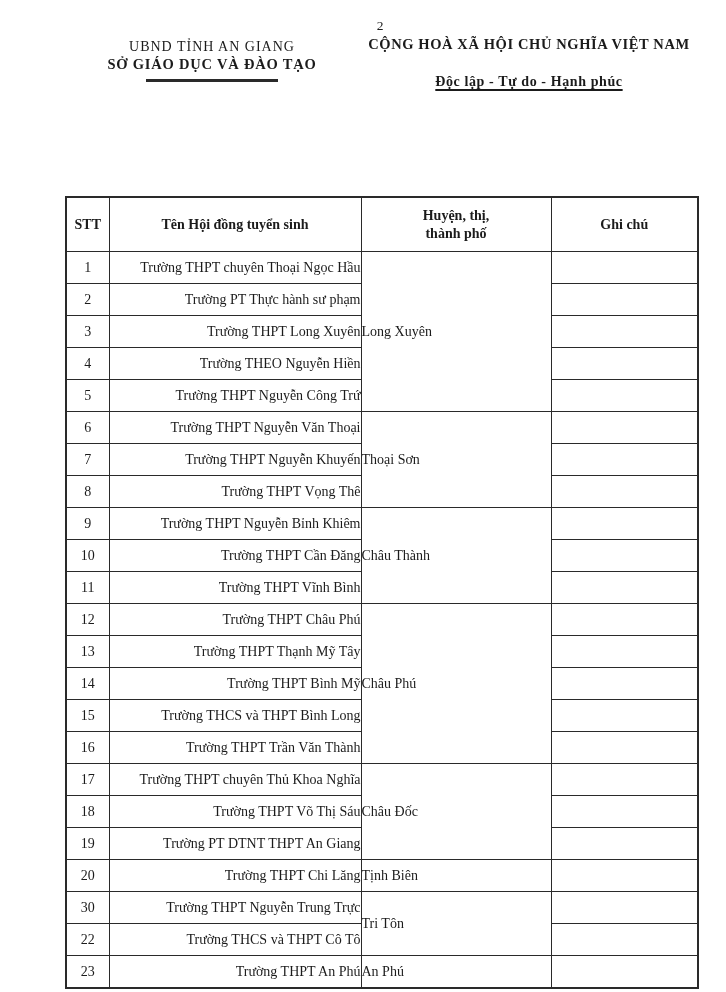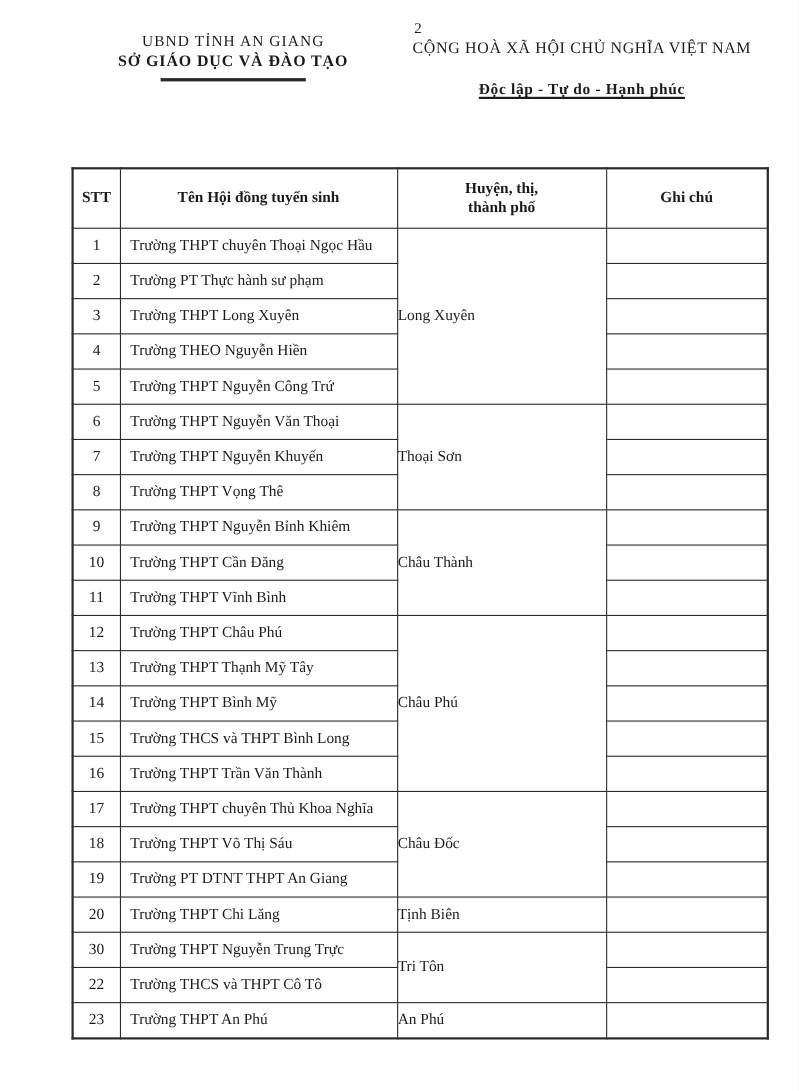--- a/index.html
+++ b/index.html
@@ -13,53 +13,54 @@
     overflow:hidden;
   }
   .content { position:absolute; left:63px; top:0; width:634px; height:992px; }
 
   .page-number {
     position:absolute; top:18px; left:50%;
     transform:translateX(-50%);
     font-size:13.5px;
   }
 
-  .header-row { display:flex; padding-top:31px; }
+  .header-row { display:flex; padding-top:31px;align-items:center; }
   .header-left  { width:47%; text-align:center; }
   .header-left .l1 { font-size:14px; letter-spacing:1px; }
   .header-left .l2 { font-size:14.5px; font-weight:bold; letter-spacing:0.8px; margin-top:1px; }
   .header-rule { width:132px; height:2.5px; background:#2a2a2a; margin:6px auto 0; }
   .header-right { width:53%; text-align:center; padding-top:5px; }
-  .header-right .l1 { font-size:14.5px; font-weight:normal; letter-spacing:0.6px; }
+  .header-right .l1 { font-size:14.5px; font-weight:bold; letter-spacing:0.6px; }
   .header-right .l2 { font-size:14px; font-weight:bold; letter-spacing:0.6px; margin-top:21px;
                       text-decoration:underline; text-underline-offset:3px;
                       text-decoration-thickness:1.5px; }
 
   .doc-title { text-align:center; font-weight:bold; font-size:15.5px;
                letter-spacing:0.3px; line-height:19.5px; margin-top:13px; }
 
   .table-wrap { position:absolute; top:152px; left:2px; }
   table.doc-table {
     border-collapse:collapse; table-layout:fixed;
     width:632px;
     border:2px solid #2a2a2a;
+    margin-top:44px;
   }
   .doc-table th, .doc-table td {
     border:1.5px solid #2a2a2a;
     padding:0;
     vertical-align:middle;
     overflow:hidden;
   }
   .doc-table thead th {
     height:53px; font-size:14px; font-weight:bold; text-align:center;
     white-space:pre-line; line-height:18px;
   }
   .doc-table tbody td { height:31px; font-size:14px; }
   .stt-cell      { text-align:center; }
-  .name-cell     { text-align:left; padding-left:9px !important; }
+  .name-cell     { text-align:right; padding-left:9px !important; }
   .district-cell { text-align:left; }
   .note-cell     { }
   col.c-stt      { width:43px; }
   col.c-name     { width:252px; }
   col.c-district { width:190px; }
   col.c-note     { width:147px; }
 </style>
 </head>
 <body>
 

